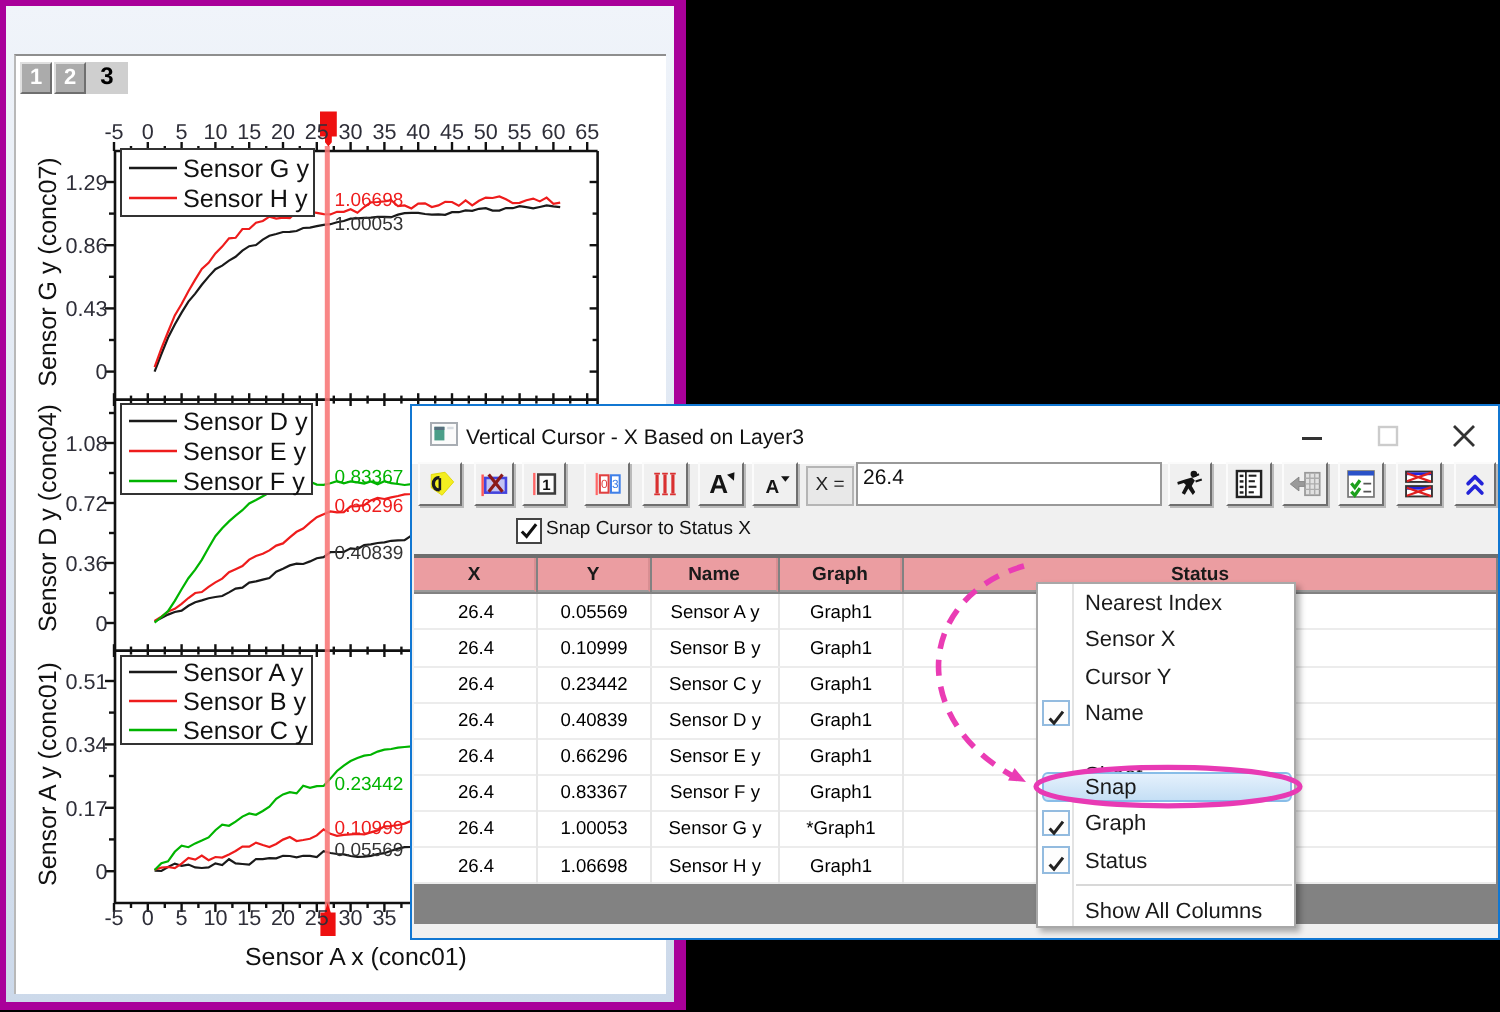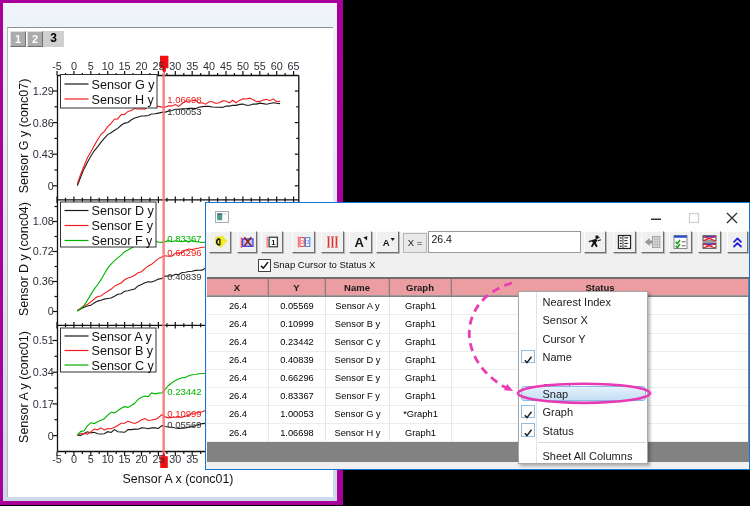--- a/index.html
+++ b/index.html
@@ -326,20 +326,21 @@
 </svg>
 
 <div id="dlg">
   <div id="dtitle">
     <svg style="position:absolute;left:9px;top:8px" width="14" height="12" viewBox="0 0 14 12">
           <rect x="0.5" y="0.5" width="13" height="11" fill="#fbfbfb" stroke="#a8adb3" stroke-width="1"></rect>
           <rect x="2.2" y="2.4" width="5" height="6.8" fill="#4a9e88"></rect>
           <rect x="2.2" y="2.4" width="5" height="1.6" fill="#57707e"></rect>
           <rect x="8.6" y="2.4" width="3.2" height="1.2" fill="#d8dde2"></rect>
         </svg>
+    <div id="dtext">Vertical Cursor - X Based on Layer3</div>
     <svg style="position:absolute;left:437px;top:6px" width="110" height="18">
       <rect x="8" y="9.5" width="10" height="1.5" fill="#333"></rect>
       <rect x="46.5" y="4.5" width="9" height="9" fill="none" stroke="#ccc" stroke-width="1.2"></rect>
       <path d="M84,4 L94,14 M94,4 L84,14" stroke="#333" stroke-width="1.4"></path>
     </svg>
   </div>
 </div>
 <div class="tbtn" style="left:208.5px;width:22px">
       <svg width="22" height="20" viewBox="0 0 22 20">
         <path d="M6.5,4.5 L14.5,3.2 L19.5,8.8 L12.8,16.5 L6.5,12.2 Z" fill="#f4ee20" stroke="#ddd400" stroke-width="0.5"></path>
@@ -545,20 +546,20 @@
     <div class="mtxt" style="top:387.9px">Snap</div>
     <div class="mchk" style="top:404.7px"><svg width="10" height="10" viewBox="0 0 10 10">
         <path d="M1.8,5.2 L4,7.6 L8.5,1.8" stroke="#222" stroke-width="1.5" fill="none"></path>
       </svg></div>
     <div class="mtxt" style="top:406.3px">Graph</div>
     <div class="mchk" style="top:423.1px"><svg width="10" height="10" viewBox="0 0 10 10">
         <path d="M1.8,5.2 L4,7.6 L8.5,1.8" stroke="#222" stroke-width="1.5" fill="none"></path>
       </svg></div>
     <div class="mtxt" style="top:424.7px">Status</div>
     <div class="msep"></div>
-    <div class="mtxt" style="top:449.5px">Sheet All Columns</div>
+    <div class="mtxt" style="top:449.5px">Show All Columns</div>
 
 <svg width="750" height="506" viewBox="0 0 750 506" style="position:absolute;left:0;top:0;pointer-events:none">
   <ellipse cx="584" cy="393.3" rx="66" ry="9.6" fill="none" stroke="#e83ab4" stroke-width="2.6"></ellipse>
   <path d="M512,283 C484,291 467,313 469.5,338 C472,361 488,379 511,390.5" fill="none" stroke="#ea3cb4" stroke-width="2.8" stroke-dasharray="8 5.5"></path>
   <polygon points="513.0,391.0 504.0,390.2 507.3,384.0" fill="#ea3cb4"></polygon>
 </svg>
 
 </div>
 </body></html>

